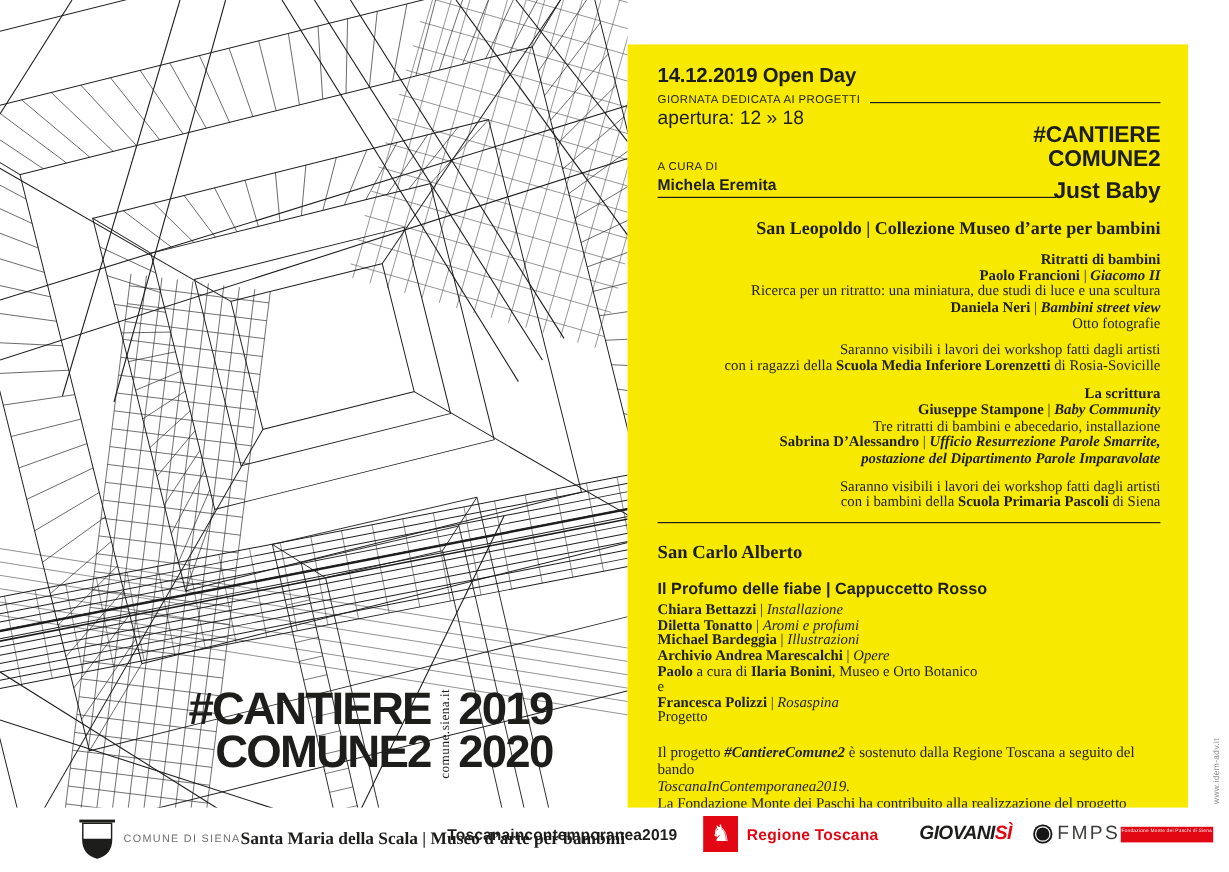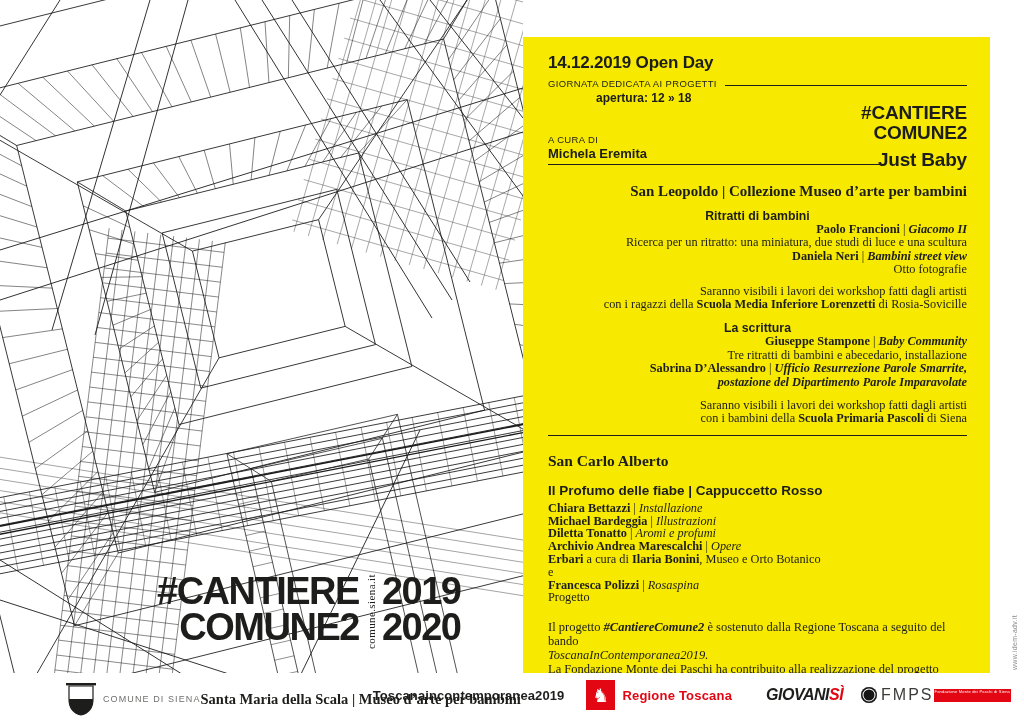--- a/index.html
+++ b/index.html
@@ -15,33 +15,33 @@
   #wire{position:absolute;left:0;top:0;}
 
   
   #yellow{position:absolute;left:523px;top:37px;width:467px;height:644px;
           background:var(--yellow);padding:16px 23px 0 25px;color:var(--ink);}
   .hdr{position:relative;}
   .date{font-size:17px;font-weight:bold;letter-spacing:-0.2px;line-height:20px;}
   .grow{display:flex;align-items:flex-end;margin-top:3px;height:13px;}
   .giornata{font-size:9.5px;letter-spacing:0.35px;line-height:11px;}
   .rulefill{flex:1;border-bottom:1.4px solid var(--ink);margin:0 0 3px 8px;}
-  .apertura{font-size:12px;font-weight:bold;margin-top:2px;line-height:15px;margin-left:48px;}
+  .apertura{font-size:16px;font-weight:normal;margin-top:2px;line-height:15px;}
   .brand{position:absolute;right:0;top:50px;text-align:right;font-weight:bold;}
   .bl{font-size:19px;line-height:20px;letter-spacing:-0.2px;}
   .b3{margin-top:7px;}
   .acura{font-size:9.5px;letter-spacing:0.35px;margin-top:28px;line-height:11px;}
   .curator{font-size:13px;font-weight:bold;margin-top:1px;line-height:15px;}
   .curule{width:332px;border-bottom:1.4px solid var(--ink);margin-top:3px;}
   .venue1{font-family:"Liberation Serif",serif;font-weight:bold;font-size:15px;
           text-align:right;margin-top:18px;line-height:17px;}
   .prog{font-family:"Liberation Serif",serif;font-size:12.3px;line-height:13.4px;
         text-align:right;margin-top:9px;}
   .prog .ln{line-height:13.4px;}
-  .ph{font-family:Liberation Sans, sans-serif;font-size:12.3px;font-weight:bold;line-height:14px;text-align:center;}
+  .ph{font-family:Liberation Serif, serif;font-size:12.3px;font-weight:bold;line-height:14px;}
   .g8{height:8px;} .g10{height:10px;}
   .hrule{border-top:1.2px solid var(--ink);margin-top:9px;}
   .venue2{font-family:"Liberation Serif",serif;font-weight:bold;font-size:15.5px;
           margin-top:16px;line-height:18px;}
   .ptitle{font-size:13.5px;font-weight:bold;margin-top:13px;line-height:15px;}
   .artists{font-family:"Liberation Serif",serif;font-size:12.3px;margin-top:4px;}
   .artists .ln{line-height:12.8px;}
   .funding{font-family:"Liberation Serif",serif;font-size:12.5px;margin-top:17px;}
   .funding .ln{line-height:13.9px;}
 
@@ -403,24 +403,24 @@
         <div class="ln"><span>con i bambini della </span><span class="b">Scuola Primaria Pascoli</span><span> di Siena</span></div>
       </div>
   </div>
 
   <div class="hrule"></div>
 
   <div class="venue2">San Carlo Alberto</div>
   <div class="ptitle"><span class="b">Il Profumo delle fiabe</span><span>  |  </span><span class="b">Cappuccetto Rosso</span></div>
   <div class="artists">
       <div class="ln"><span class="b">Chiara Bettazzi</span><span> | </span><span class="i">Installazione</span></div>
+      <div class="ln"><span class="b">Diletta Tonatto</span><span> | </span><span class="i">Aromi e profumi</span></div>
       <div class="ln"><span class="b">Michael Bardeggia</span><span> | </span><span class="i">Illustrazioni</span></div>
-      <div class="ln"><span class="b">Diletta Tonatto</span><span> | </span><span class="i">Aromi e profumi</span></div>
       <div class="ln"><span class="b">Archivio Andrea Marescalchi</span><span> | </span><span class="i">Opere</span></div>
-      <div class="ln"><span class="b">Erbari</span><span> a cura di </span><span class="b">Ilaria Bonini</span><span>, Museo e Orto Botanico</span></div>
+      <div class="ln"><span class="b">Paolo</span><span> a cura di </span><span class="b">Ilaria Bonini</span><span>, Museo e Orto Botanico</span></div>
       <div class="ln"><span>e</span></div>
       <div class="ln"><span class="b">Francesca Polizzi</span><span> | </span><span class="i">Rosaspina</span></div>
       <div class="ln"><span>Progetto</span></div>
     </div>
   <div class="funding">
       <div class="ln"><span>Il progetto </span><span class="b i">#CantiereComune2</span><span> è sostenuto dalla Regione Toscana a seguito del bando</span></div>
       <div class="ln"><span class="i">ToscanaInContemporanea2019.</span></div>
       <div class="ln"><span>La Fondazione Monte dei Paschi ha contribuito alla realizzazione del progetto</span></div>
       <div class="ln"><span class="b i">Il Profumo delle Fiabe</span><span> a seguito del bando </span><span class="i">PATRIMONInmovimento.</span></div>
     </div>

